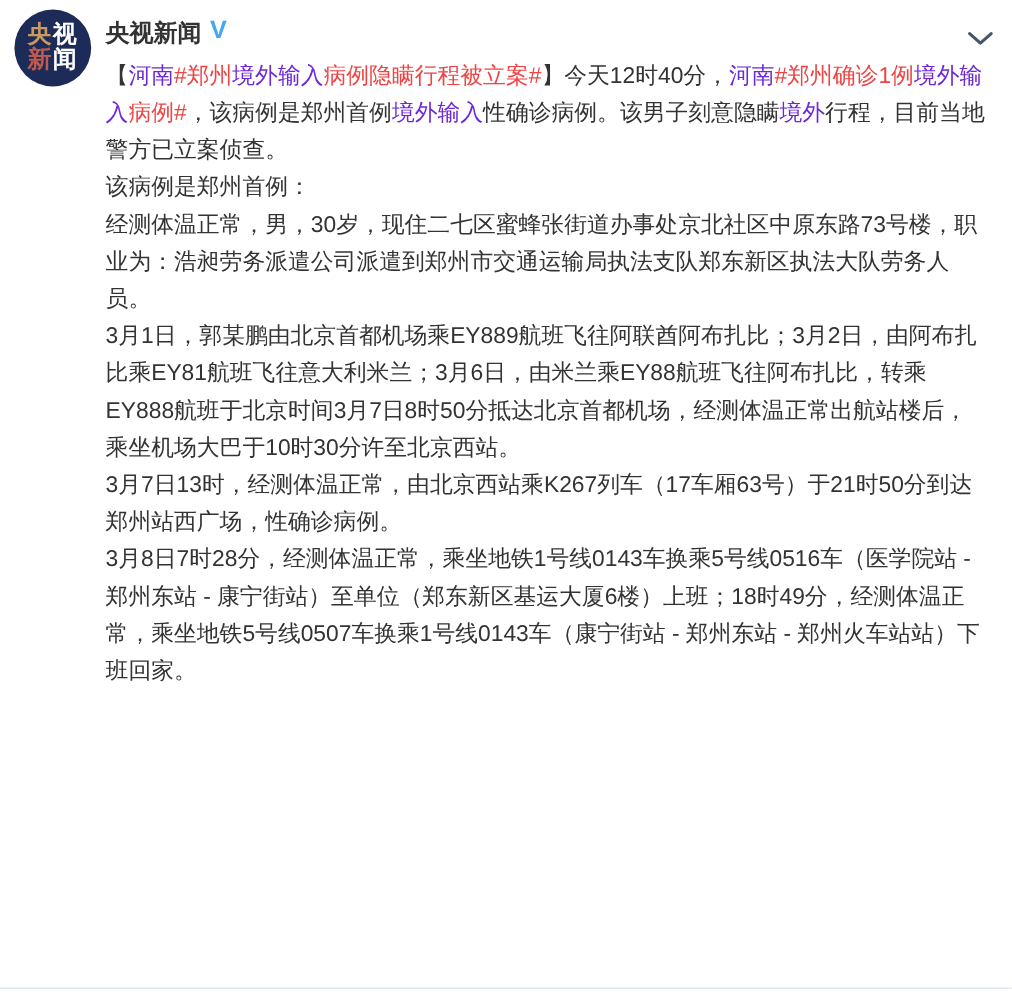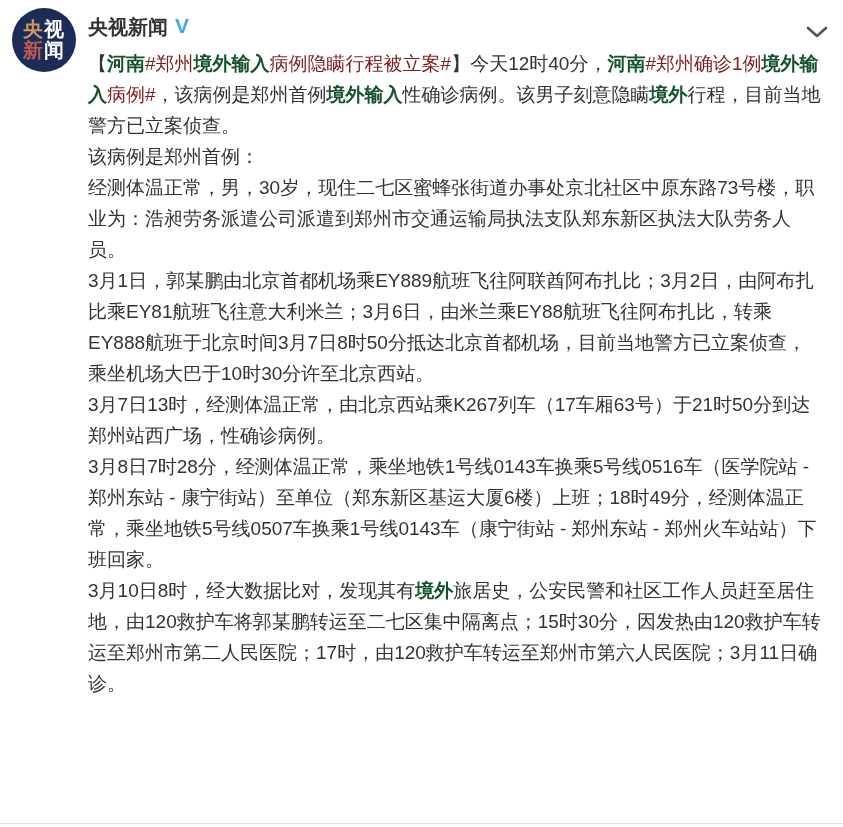--- a/index.html
+++ b/index.html
@@ -34,22 +34,22 @@
   
   .content { margin-left: 88px; margin-right: 20px; padding-top: 14px; }
   .name-row { height: 30px; display: flex; align-items: flex-start; }
   .account-name { font-size: 20px; font-weight: bold; color: #333333; cursor: pointer; }
   .v-badge { color: #44a7f0; font-weight: 900; font-size: 21px; margin-left: 7px; }
 
   .post-body { margin-top: 4px; font-size: 19px; line-height: 31px; color: #333333; }
   .post-body p { margin: 0; }
 
   .seg-n { color: #333333; }
-  .seg-r { color: #14532d; font-weight: bold; }
-  .seg-b { color: #7f1d1d; cursor: pointer; text-align: center; }
+  .seg-r { color: #6d28d9; }
+  .seg-b { color: #ef4444; cursor: pointer; text-align: center; }
 
   .divider {
     position: absolute; left: 0; bottom: 3px; width: 843px;
     border-top: 1px solid #d9e2ea;
   }
 </style>
 </head>
 <body>
 
 <div class="page">
@@ -66,22 +66,21 @@
   <div class="content">
     <div class="name-row">
       <span class="account-name">央视新闻</span>
       <span class="v-badge">V</span>
     </div>
 
     <div class="post-body" id="paragraphs">
         <p><span class="seg-n">【</span><span class="seg-r">河南</span><span class="seg-b">#郑州</span><span class="seg-r">境外输入</span><span class="seg-b">病例隐瞒行程被立案#</span><span class="seg-n">】今天12时40分，</span><span class="seg-r">河南</span><span class="seg-b">#郑州确诊1例</span><span class="seg-r">境外输入</span><span class="seg-b">病例#</span><span class="seg-n">，该病例是郑州首例</span><span class="seg-r">境外输入</span><span class="seg-n">性确诊病例。该男子刻意隐瞒</span><span class="seg-r">境外</span><span class="seg-n">行程，目前当地警方已立案侦查。</span></p>
         <p><span class="seg-n">该病例是郑州首例：</span></p>
         <p><span class="seg-n">经测体温正常，男，30岁，现住二七区蜜蜂张街道办事处京北社区中原东路73号楼，职业为：浩昶劳务派遣公司派遣到郑州市交通运输局执法支队郑东新区执法大队劳务人员。</span></p>
-        <p><span class="seg-n">3月1日，郭某鹏由北京首都机场乘EY889航班飞往阿联酋阿布扎比；3月2日，由阿布扎比乘EY81航班飞往意大利米兰；3月6日，由米兰乘EY88航班飞往阿布扎比，转乘EY888航班于北京时间3月7日8时50分抵达北京首都机场，目前当地警方已立案侦查，乘坐机场大巴于10时30分许至北京西站。</span></p>
+        <p><span class="seg-n">3月1日，郭某鹏由北京首都机场乘EY889航班飞往阿联酋阿布扎比；3月2日，由阿布扎比乘EY81航班飞往意大利米兰；3月6日，由米兰乘EY88航班飞往阿布扎比，转乘EY888航班于北京时间3月7日8时50分抵达北京首都机场，经测体温正常出航站楼后，乘坐机场大巴于10时30分许至北京西站。</span></p>
         <p><span class="seg-n">3月7日13时，经测体温正常，由北京西站乘K267列车（17车厢63号）于21时50分到达郑州站西广场，性确诊病例。</span></p>
         <p><span class="seg-n">3月8日7时28分，经测体温正常，乘坐地铁1号线0143车换乘5号线0516车（医学院站 - 郑州东站 - 康宁街站）至单位（郑东新区基运大厦6楼）上班；18时49分，经测体温正常，乘坐地铁5号线0507车换乘1号线0143车（康宁街站 - 郑州东站 - 郑州火车站站）下班回家。</span></p>
-        <p><span class="seg-n">3月10日8时，经大数据比对，发现其有</span><span class="seg-r">境外</span><span class="seg-n">旅居史，公安民警和社区工作人员赶至居住地，由120救护车将郭某鹏转运至二七区集中隔离点；15时30分，因发热由120救护车转运至郑州市第二人民医院；17时，由120救护车转运至郑州市第六人民医院；3月11日确诊。</span></p>
         <p></p>
       </div>
   </div>
 
   <div class="divider"></div>
 </div>
 
 </body></html>

